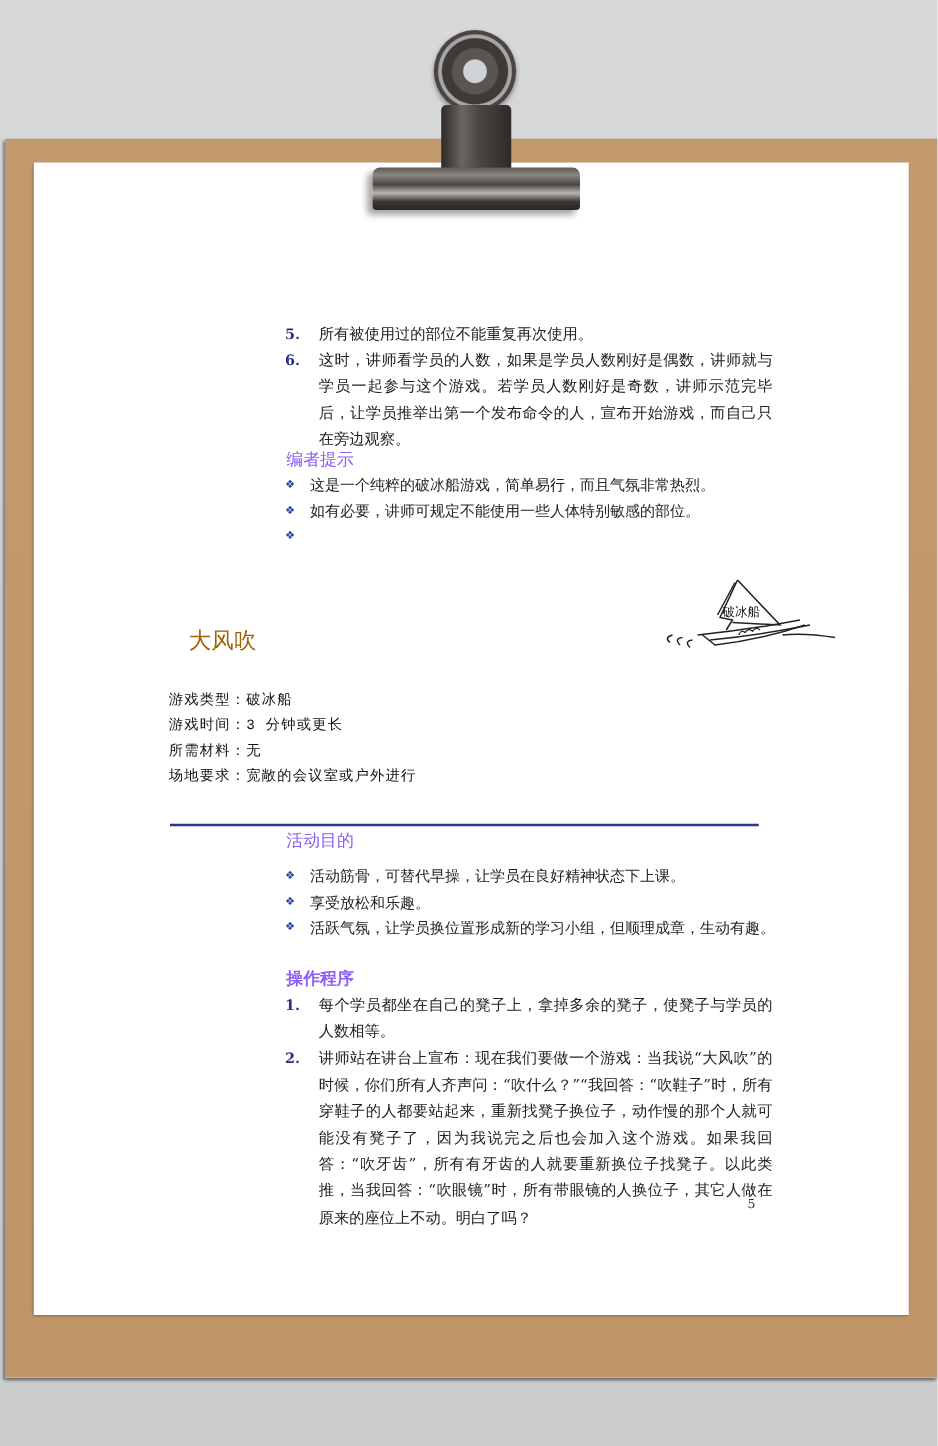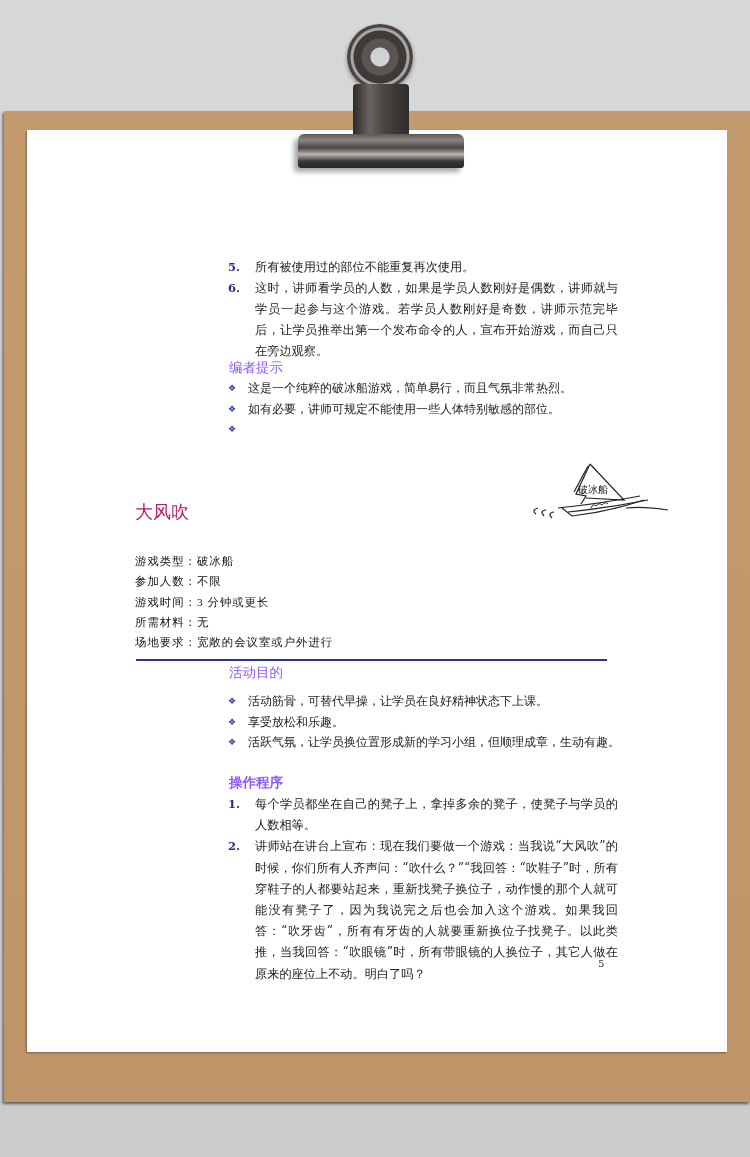--- a/index.html
+++ b/index.html
@@ -40,22 +40,22 @@
 
   .content { position: absolute; left: 0; top: 0; width: 750px; height: 1157px; }
   .numlist { position: absolute; left: 228px; width: 390px; font-size: 12.2px; line-height: 21px; }
   .numitem { display: flex; }
   .numitem .num { width: 27px; flex: none; color: #2a2f7e; font-weight: bold; font-family: "DejaVu Serif", serif; font-size: 11.5px; }
   .numitem .txt { flex: 1; text-align: justify; }
   .heading { position: absolute; font-family: "DejaVu Sans", sans-serif; font-size: 13.5px; color: #8b5cf6; }
   .bullets { position: absolute; left: 228px; width: 400px; font-size: 12px; line-height: 20.5px; }
   .bullet { display: flex; }
   .bullet .dia { width: 20px; flex: none; color: #2c3fa0; font-size: 9px; }
-  .title-red { position: absolute; left: 135px; top: 500px; color: #be185d; font-family: Liberation Sans, sans-serif; font-size: 18px; }
-  .info { position: absolute; left: 135px; top: 551px; font-size: 11.4px; line-height: 20.3px; font-family: Liberation Serif, serif; color: #111; }
+  .title-red { position: absolute; left: 151px; top: 500px; color: #a16207; font-family: Liberation Sans, sans-serif; font-size: 18px; }
+  .info { position: absolute; left: 135px; top: 551px; font-size: 11.4px; line-height: 20.3px; font-family: Liberation Mono, monospace; color: #111; }
   .info .row span.k { letter-spacing: 1px; }
   .info .row span.v { letter-spacing: 1px; }
   .divider { position: absolute; left: 136px; top: 659px; width: 471px; height: 0; border-top: 2px solid #2b3596; }
   .pagenum { position: absolute; left: 598px; top: 958px; font-size: 10px; color: #333; }
   .boat { position: absolute; left: 528px; top: 456px; width: 145px; height: 70px; }
 </style>
 </head>
 <body>
 
 <div class="board"></div>
@@ -107,21 +107,20 @@
       <path d="M8 58 q-5 -4 2 -6 M16 60 q-5 -5 2 -6 M24 62 q-5 -5 2 -6"></path>
       <path d="M98 52 Q115 50 140 54"></path>
       <text x="50" y="37" font-size="10" fill="#111" stroke="none" font-family="DejaVu Sans, sans-serif">破冰船</text>
     </svg>
   </div>
 
   <div class="title-red">大风吹</div>
 
   <div class="info">
     <div class="row"><span class="k">游戏类型：</span><span class="v">破冰船</span></div>
-    <div class="row"><span class="k">参加人数：</span><span class="v">不限</span></div>
     <div class="row"><span class="k">游戏时间：</span><span class="v">3 分钟或更长</span></div>
     <div class="row"><span class="k">所需材料：</span><span class="v">无</span></div>
     <div class="row"><span class="k">场地要求：</span><span class="v">宽敞的会议室或户外进行</span></div>
   </div>
 
   <div class="divider"></div>
 
   <div class="heading" style="left:229px; top:664px;">活动目的</div>
   <div class="bullets" style="top:691px;">
     <div class="bullet">

